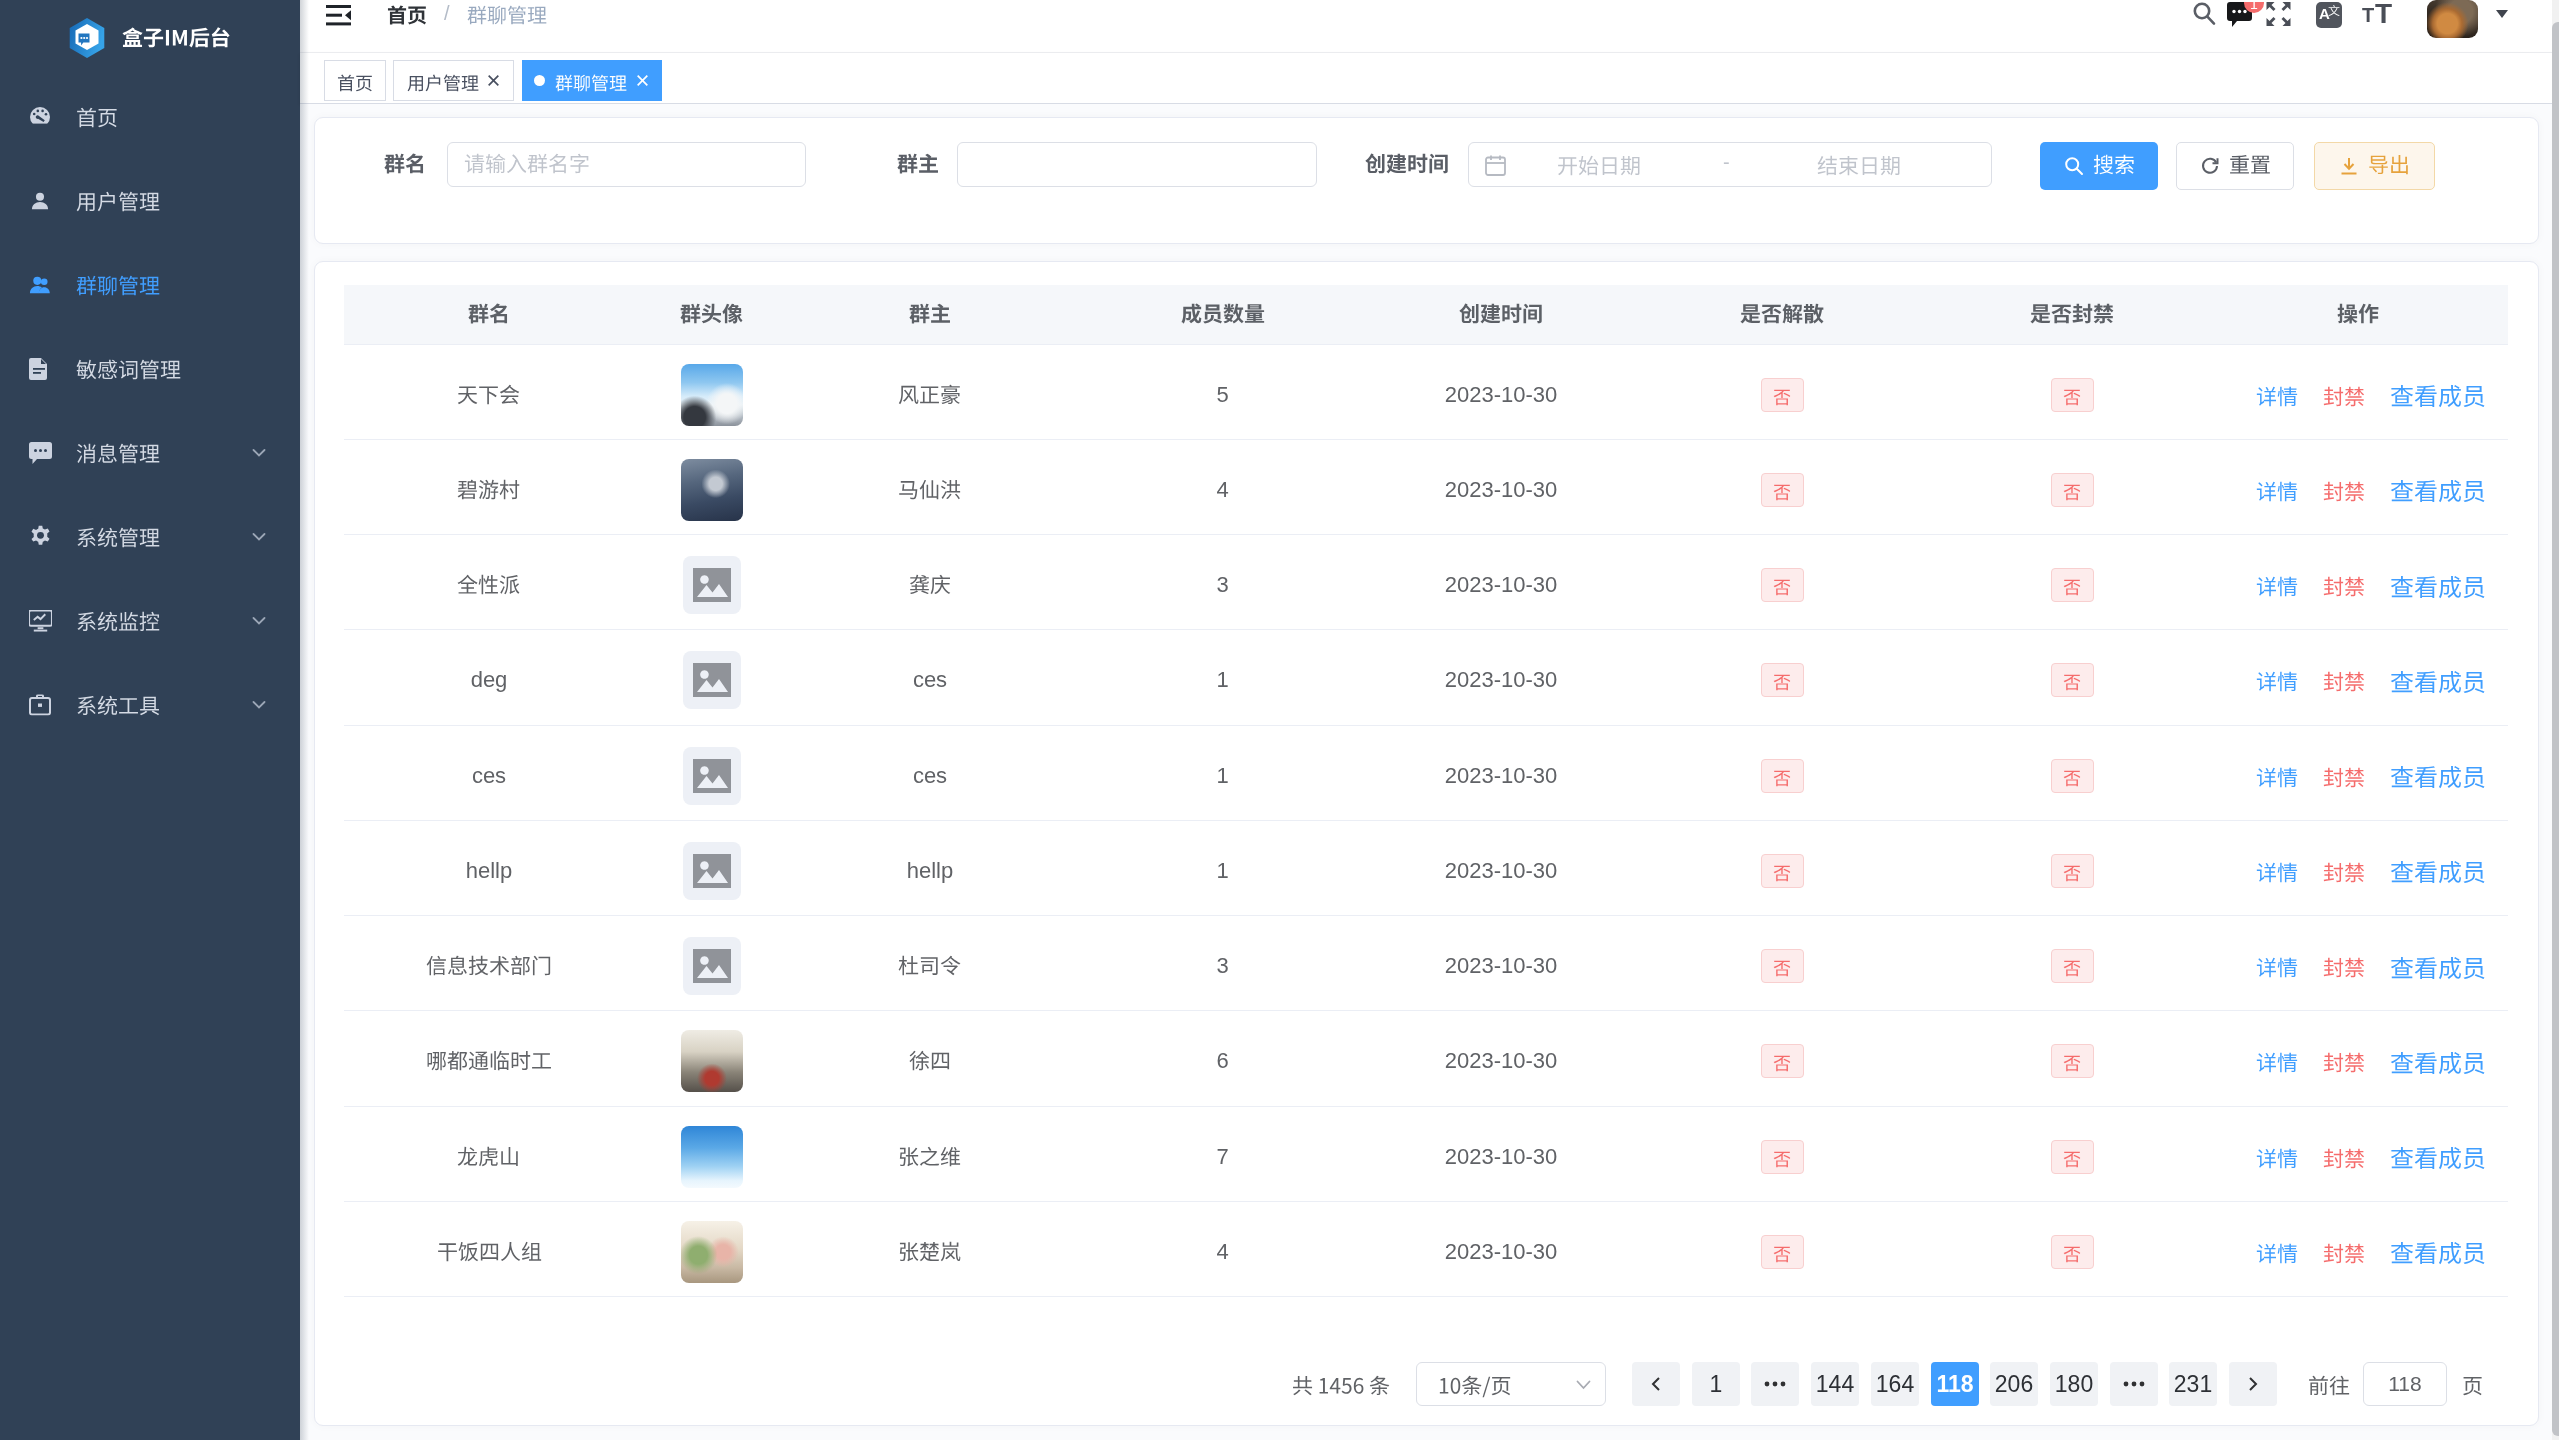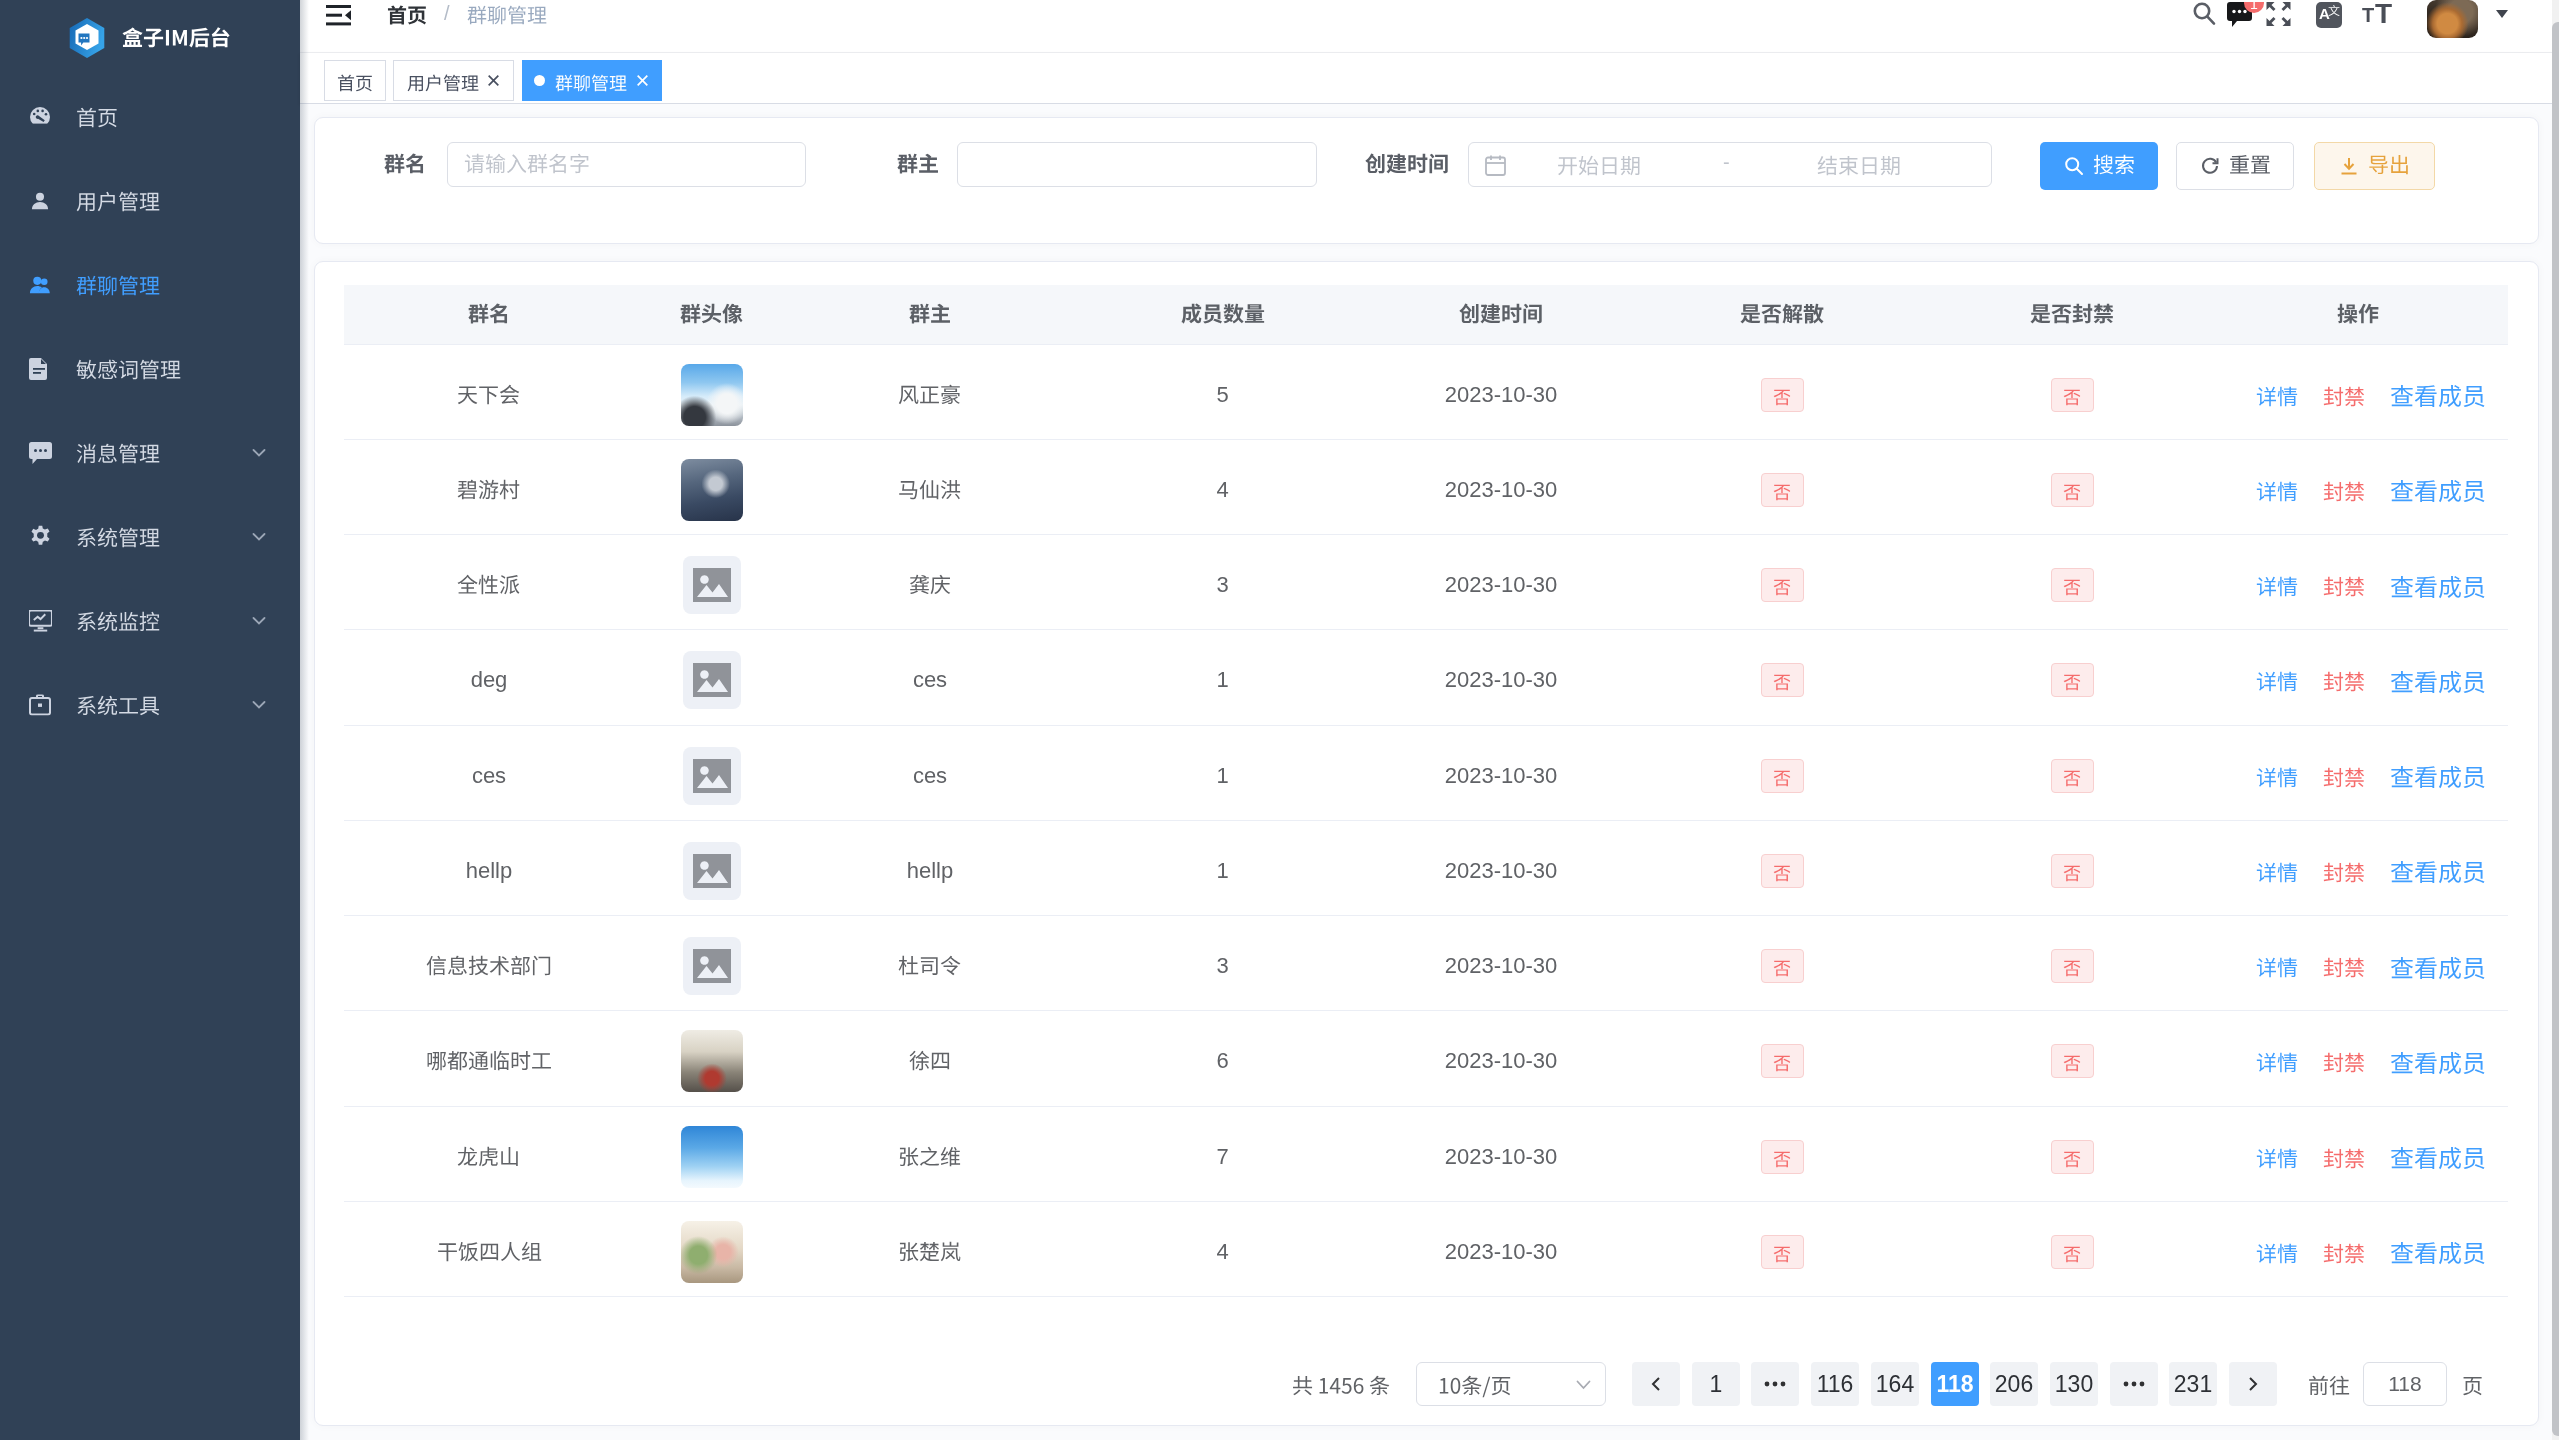--- a/index.html
+++ b/index.html
@@ -1066,25 +1066,25 @@
       <div class="pgbox" style="left:1377px">1</div>
       <div class="pgbox" style="left:1436px">
         <svg width="22" height="6" viewBox="0 0 22 6">
           <g fill="#303133">
             <circle cx="3" cy="3" r="2.4"></circle>
             <circle cx="11" cy="3" r="2.4"></circle>
             <circle cx="19" cy="3" r="2.4"></circle>
           </g>
         </svg>
       </div>
-      <div class="pgbox" style="left:1496px">116</div>
+      <div class="pgbox" style="left:1496px">144</div>
       <div class="pgbox" style="left:1556px">164</div>
       <div class="pgbox on" style="left:1616px">118</div>
       <div class="pgbox" style="left:1675px">206</div>
-      <div class="pgbox" style="left:1735px">130</div>
+      <div class="pgbox" style="left:1735px">180</div>
       <div class="pgbox" style="left:1795px">
         <svg width="22" height="6" viewBox="0 0 22 6">
           <g fill="#303133">
             <circle cx="3" cy="3" r="2.4"></circle>
             <circle cx="11" cy="3" r="2.4"></circle>
             <circle cx="19" cy="3" r="2.4"></circle>
           </g>
         </svg>
       </div>
       <div class="pgbox" style="left:1854px">231</div>

